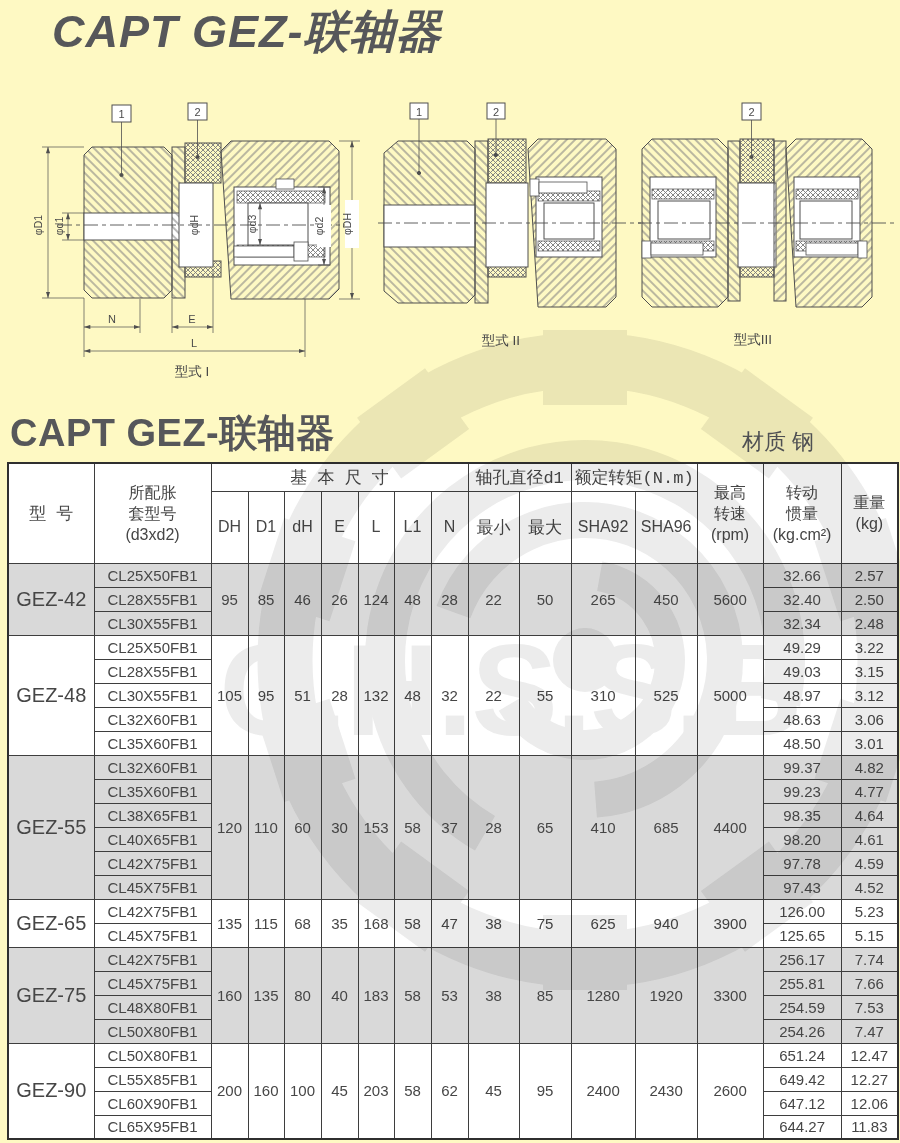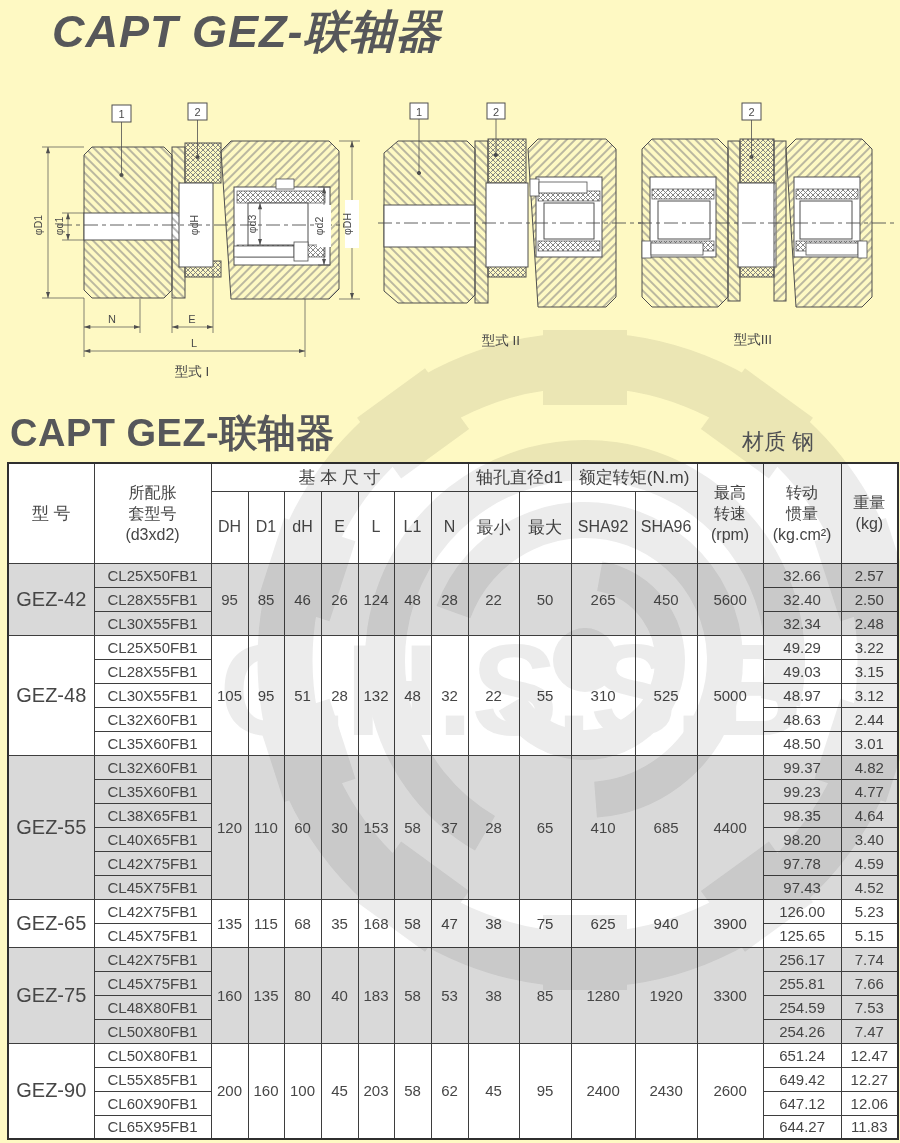--- a/index.html
+++ b/index.html
@@ -15,21 +15,21 @@
   .watermark{position:absolute;left:140px;top:320px;width:760px;height:790px;
         opacity:0.085;mix-blend-mode:multiply;pointer-events:none;z-index:3;}
   table.spec{position:absolute;left:7px;top:462px;width:890px;border-collapse:collapse;
         table-layout:fixed;z-index:1;background:#fff;}
   table.spec{border:2px solid #2f2f2f;}
   table.spec th,table.spec td{border:1px solid #3e3e3e;text-align:center;vertical-align:middle;
         padding:0;font-weight:normal;color:#464646;overflow:hidden;}
   thead tr.h1{height:28px;}
   thead tr.h2{height:72px;}
   tbody tr{height:24px;}
-  .th-cn{font-size:17px;}
+  .th-cn{font-size:17px;font-family:Liberation Mono, monospace;}
   .th-sm{font-size:16px;}
   .th-ml{font-size:16px;line-height:21px;}
   td.model{font-size:20px;}
   td.sleeve{font-size:15px;}
   td.num{font-size:15px;}
   .sh{background:#d9d9d9;}
   svg text{font-family:"Liberation Sans","DejaVu Sans",sans-serif;}
 </style>
 </head>
 <body>
@@ -353,21 +353,21 @@
           <td class="num">3.15</td>
         </tr>
         <tr>
           <td class="sleeve">CL30X55FB1</td>
           <td class="num">48.97</td>
           <td class="num">3.12</td>
         </tr>
         <tr>
           <td class="sleeve">CL32X60FB1</td>
           <td class="num">48.63</td>
-          <td class="num">2.44</td>
+          <td class="num">3.06</td>
         </tr>
         <tr>
           <td class="sleeve">CL35X60FB1</td>
           <td class="num">48.50</td>
           <td class="num">3.01</td>
         </tr>
         <tr>
           <td class="model sh" rowspan="6">GEZ-55</td>
           <td class="sleeve sh">CL32X60FB1</td>
           <td class="num sh" rowspan="6">120</td>
@@ -391,21 +391,21 @@
           <td class="num sh">4.77</td>
         </tr>
         <tr>
           <td class="sleeve sh">CL38X65FB1</td>
           <td class="num sh">98.35</td>
           <td class="num sh">4.64</td>
         </tr>
         <tr>
           <td class="sleeve sh">CL40X65FB1</td>
           <td class="num sh">98.20</td>
-          <td class="num sh">3.40</td>
+          <td class="num sh">4.61</td>
         </tr>
         <tr>
           <td class="sleeve sh">CL42X75FB1</td>
           <td class="num sh">97.78</td>
           <td class="num sh">4.59</td>
         </tr>
         <tr>
           <td class="sleeve sh">CL45X75FB1</td>
           <td class="num sh">97.43</td>
           <td class="num sh">4.52</td>

